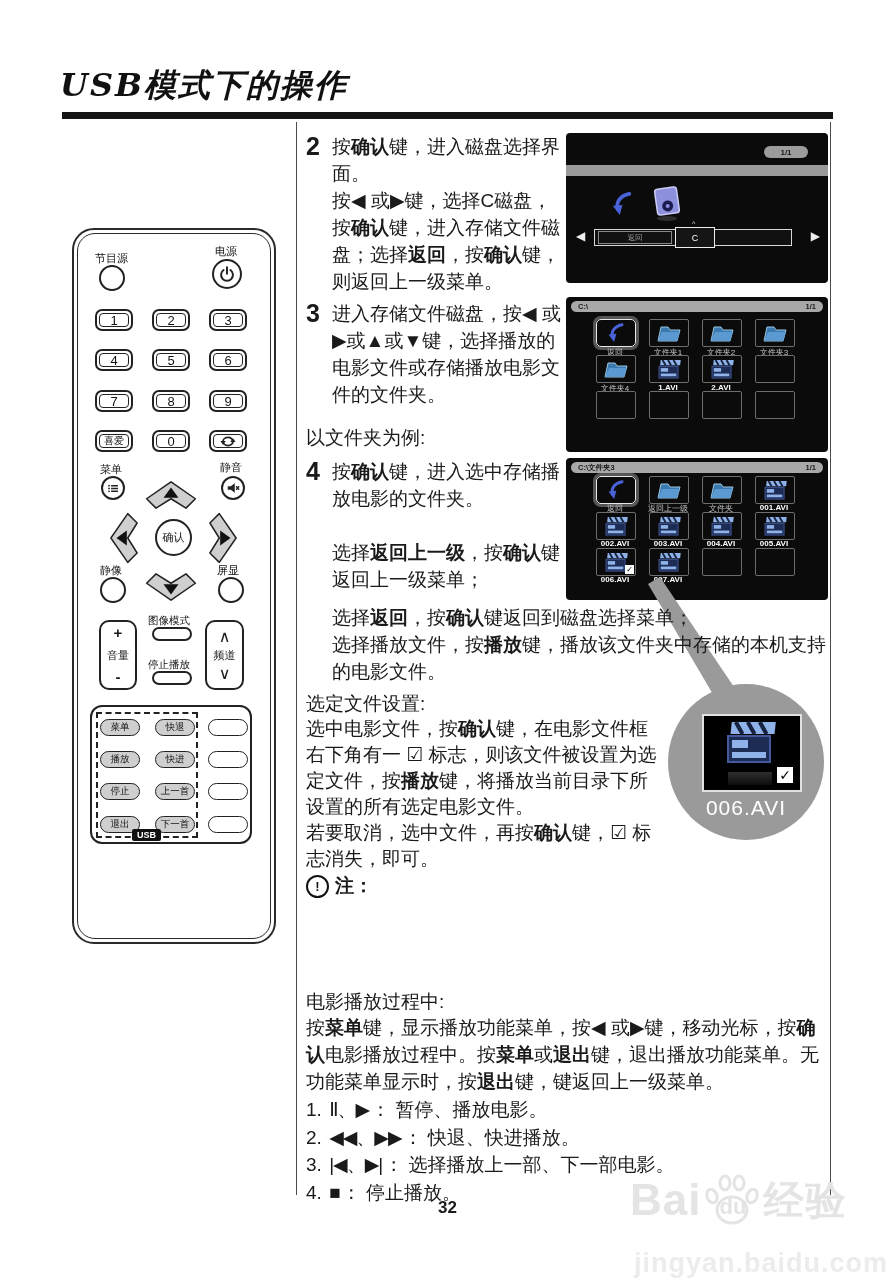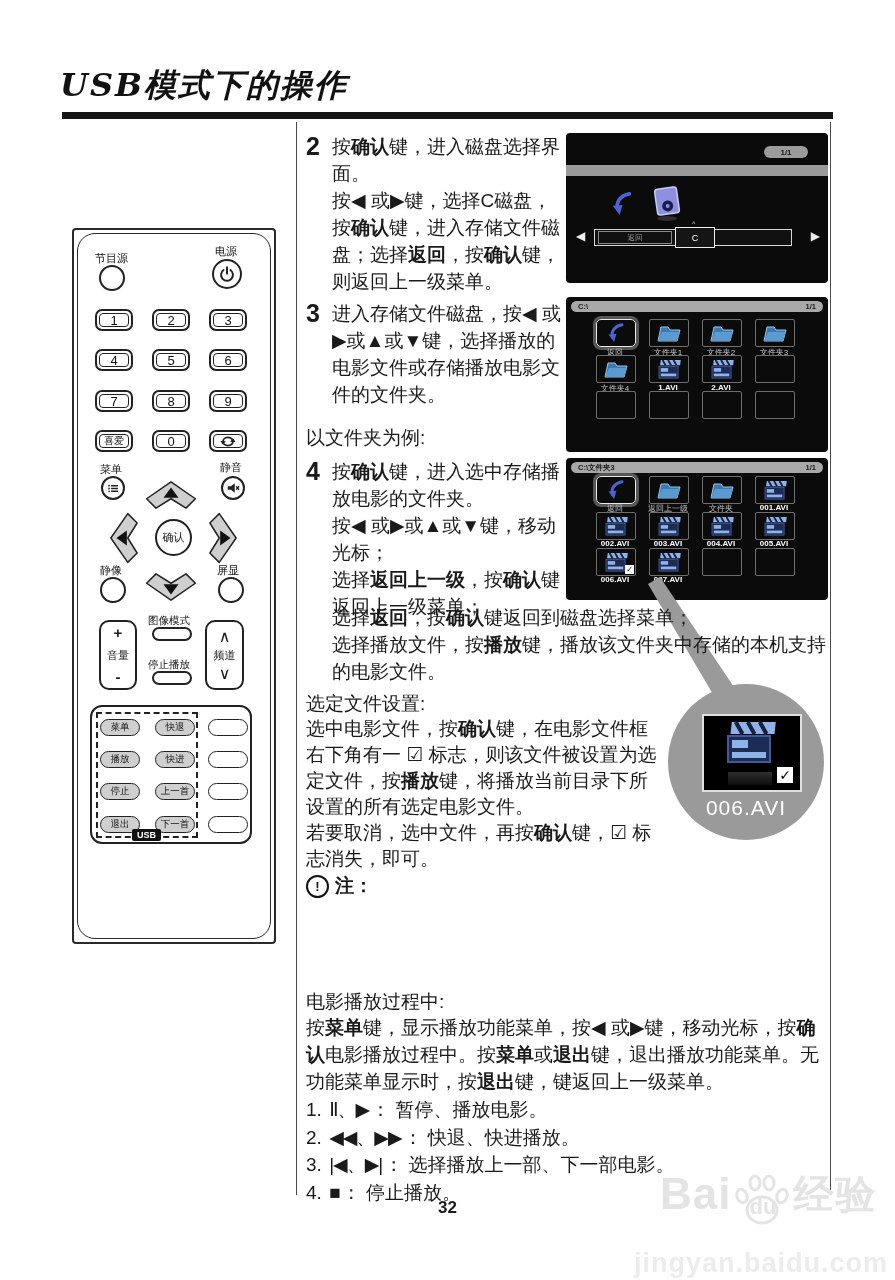--- a/index.html
+++ b/index.html
@@ -9,21 +9,21 @@
 
   
   .header-title{position:absolute;left:60px;top:64px;font-family:"DejaVu Serif",serif;
     font-style:italic;font-weight:700;font-size:32px;letter-spacing:2px;color:#111;}
   .header-rule{position:absolute;left:62px;top:112px;width:771px;height:7px;background:#151515;}
   .vline{position:absolute;top:122px;width:1px;height:1073px;background:#4a4a4a;}
   .vline.left{left:296px;} .vline.right{left:830px;}
 
   
   .remote{position:absolute;left:72px;top:228px;width:200px;height:712px;
-    border:2px solid #2a2a2a;border-radius:4px;}
+    border:2px solid #2a2a2a;border-radius:22px;}
   .remote::before{content:"";position:absolute;inset:3px;border:1px solid #2a2a2a;border-radius:18px;}
   .remote *{box-sizing:border-box;}
   .r-label{position:absolute;font-size:11px;color:#111;white-space:nowrap;}
   .r-circle{position:absolute;border:2px solid #222;border-radius:50%;background:#fff;
     display:flex;align-items:center;justify-content:center;}
   .r-key{position:absolute;width:38px;height:22px;border:2px solid #222;border-radius:7px;
     display:flex;align-items:center;justify-content:center;font-size:14px;color:#111;background:#fff;}
   .r-key::after{content:"";position:absolute;inset:2px;border:1px solid #222;border-radius:4px;}
   .r-key span{position:relative;z-index:1;font-size:13px;}
   .r-key.small span{font-size:10px;}
@@ -92,21 +92,21 @@
   .note-row{position:absolute;left:306px;top:872px;width:526px;display:flex;}
   .note-icon{flex:0 0 19px;height:19px;border:2.5px solid #111;border-radius:50%;font-weight:700;
     font-size:13px;line-height:19px;text-align:center;margin-top:3px;}
   .note-label{font-weight:700;font-size:19px;line-height:27px;margin:0 4px 0 6px;white-space:nowrap;}
   .note-body{flex:1;font-size:19px;line-height:26px;}
   .ctl-row{line-height:27.5px;font-size:19px;}
   .ctl-row .sym{letter-spacing:-1px;margin:0 2px;}
   .pagenum{position:absolute;left:62px;top:1198px;width:771px;text-align:center;font-size:17px;font-weight:700;}
 
   
-  .wm{position:absolute;left:630px;top:1172px;color:#e4e4e4;font-weight:700;display:flex;align-items:flex-start;margin-left:30px;}
+  .wm{position:absolute;left:630px;top:1172px;color:#e4e4e4;font-weight:700;display:flex;align-items:center;}
   .wm-bai{font-size:44px;line-height:44px;letter-spacing:1px;}
   .wm-paw{position:relative;width:58px;height:56px;margin:0 2px;}
   .wm-du{position:absolute;left:16px;top:22px;font-size:22px;color:#e4e4e4;}
   .wm-jy{font-size:40px;line-height:44px;letter-spacing:2px;}
   .wm-url{position:absolute;left:634px;top:1222px;color:#ececec;font-size:27px;font-weight:700;letter-spacing:1px;margin-top:26px;}
 </style>
 </head>
 <body>
 
 <div class="page">
@@ -493,21 +493,21 @@
 
   <div class="step" style="top:300px">
     <span class="stepnum">3</span>
     <div class="steptext"><span>进入存储文件磁盘，按◀ 或▶或▲或▼键，选择播放的电影文件或存储播放电影文件的文件夹。</span></div>
   </div>
 
   <div class="txt" style="left:306px;top:424px">以文件夹为例:</div>
 
   <div class="step" style="top:458px">
     <span class="stepnum">4</span>
-    <div class="steptext"><span>按</span><span class="b">确认</span><span>键，进入选中存储播放电影的文件夹。</span><br><span>按◀ 或▶或▲或▼键，移动光标；</span><br><span>选择</span><span class="b">返回上一级</span><span>，按</span><span class="b">确认</span><span>键返回上一级菜单；</span></div>
+    <div class="steptext"><span>按</span><span class="b">确认</span><span>键，进入选中存储播放电影的文件夹。</span><br><br><span>选择</span><span class="b">返回上一级</span><span>，按</span><span class="b">确认</span><span>键返回上一级菜单；</span></div>
   </div>
   <div class="txt" style="left:332px;top:604px;width:498px"><span>选择</span><span class="b">返回</span><span>，按</span><span class="b">确认</span><span>键返回到磁盘选择菜单；</span><br><span>选择播放文件，按</span><span class="b">播放</span><span>键，播放该文件夹中存储的本机支持的电影文件。</span></div>
 
   <div class="txt" style="left:306px;top:690px">选定文件设置:</div>
   <div class="txt" style="left:306px;top:716px;width:356px;line-height:26px"><span>选中电影文件，按</span><span class="b">确认</span><span>键，在电影文件框右下角有一 ☑ 标志，则该文件被设置为选定文件，按</span><span class="b">播放</span><span>键，将播放当前目录下所设置的所有选定电影文件。</span><br><span>若要取消，选中文件，再按</span><span class="b">确认</span><span>键，☑ 标志消失，即可。</span></div>
 
   <div class="note-row">
     <span class="note-icon">!</span>
     <span class="note-label">注：</span>
   </div>

